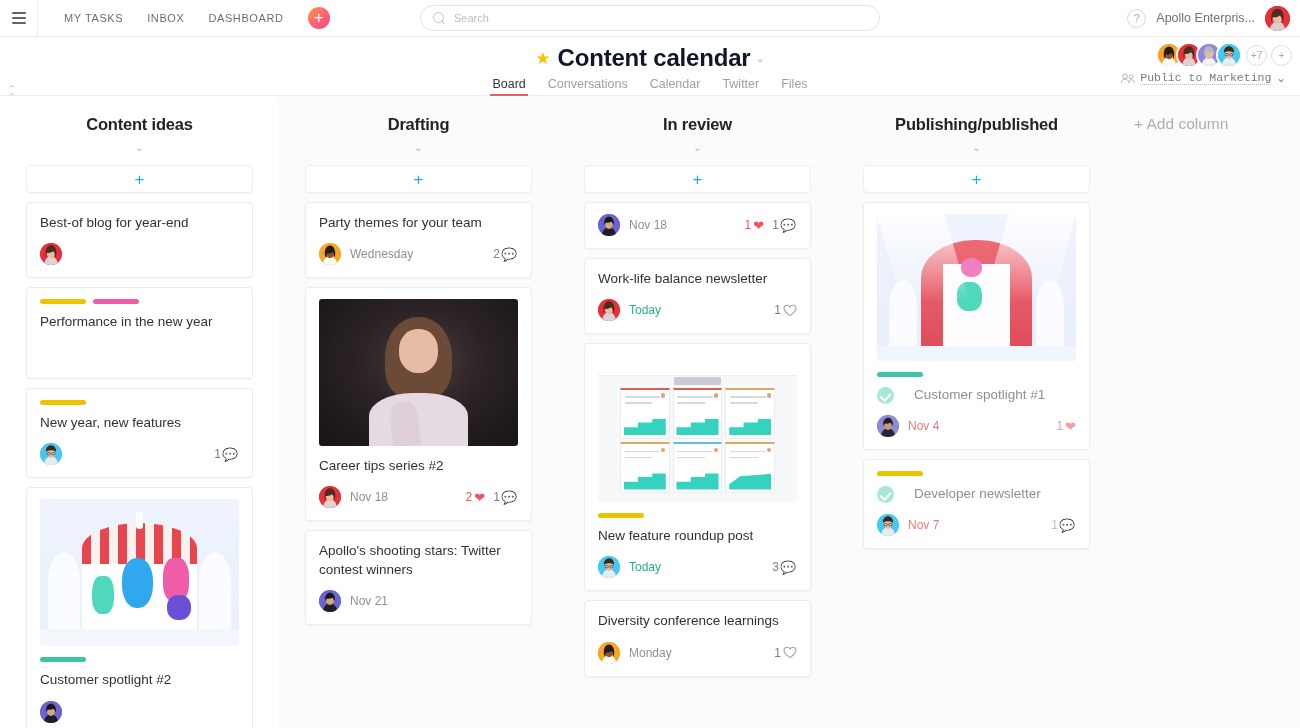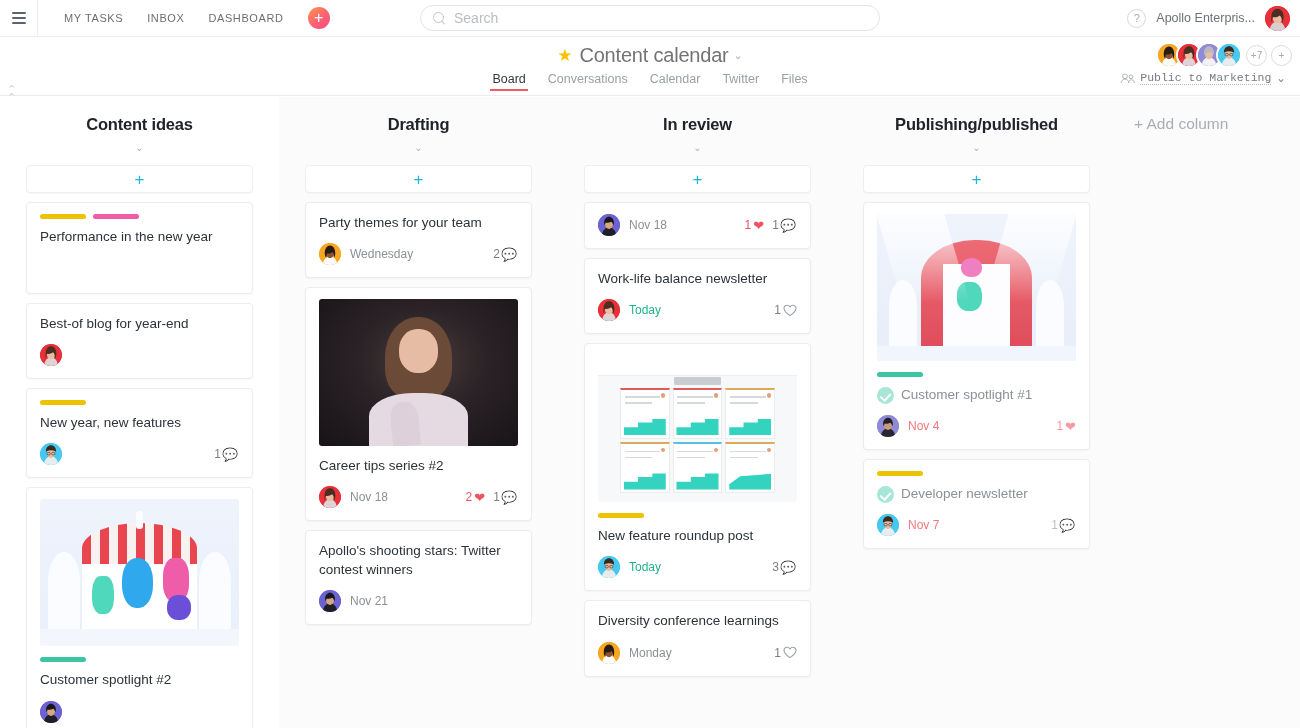--- a/index.html
+++ b/index.html
@@ -56,21 +56,21 @@
   }
   .search-box .mag::before {
     content:""; position:absolute; left:0; top:0; width:9px; height:9px;
     border:1.4px solid #c3c6c9; border-radius:50%;
   }
   .search-box .mag::after {
     content:""; position:absolute; left:8px; top:8px; width:5px; height:1.4px;
     background:#c3c6c9; transform:rotate(45deg); transform-origin:left center;
   }
   .search-input {
-    border: none; outline: none; font-size: 14px; color: #9ca1a6;
+    border: none; outline: none; font-size: 11px; color: #9ca1a6;
     font-family: "Liberation Sans", sans-serif; background: transparent; width: 100%;
   }
   .search-input::placeholder { color: #b9bdc1; }
   .topbar-right {
     margin-left: auto; display: flex; align-items: center; gap: 10px; padding-right: 10px;
   }
   .help-circle {
     width: 19px; height: 19px; border-radius: 50%; border: 1px solid #d5d8da;
     color: #a9adb1; font-size: 11px; display: flex; align-items: center;
     justify-content: center; cursor: pointer;
@@ -90,21 +90,21 @@
   
   .projhead {
     height: 59px; border-bottom: 1px solid #ededed; position: relative; background:#fff;
   }
   .proj-title-row {
     display: flex; align-items: center; justify-content: center;
     gap: 7px; padding-top: 7px;
   }
   .star { color: #ffc000; font-size: 17px; line-height: 1; }
   .proj-title {
-    font-size: 20px; font-weight: normal; color: #737373;
+    font-size: 24px; font-weight: bold; color: #0f172a;
     letter-spacing: -.2px; cursor: pointer;
   }
   .proj-title-caret { color: #bfa8bf; font-size: 11px; margin-left:-2px; }
   .tabs {
     display: flex; justify-content: center; gap: 22px; margin-top: 5px;
   }
   .tab {
     font-size: 12.5px; color: #9ba0a5; cursor: pointer; padding-bottom: 5px;
     position: relative;
   }
@@ -165,21 +165,21 @@
   .card.tall { min-height: 92px; }
   .tags { display: flex; gap: 7px; margin-bottom: 9px; }
   .tag { height: 5px; width: 46px; border-radius: 3px; }
   .tag.yellow { background: #edc200; }
   .tag.pink { background: #ef5da8; }
   .tag.teal { background: #3cc4a5; }
   .card-title {
     font-size: 13.5px; color: #2d3238; line-height: 1.35; margin-bottom: 11px;
   }
   .card-title.done { color: #8b9096; }
-  .card-title-row { display:flex; align-items:flex-start; gap:7px; margin-bottom:11px; }
+  .card-title-row { display:flex; align-items:flex-start; gap:20px; margin-bottom:11px; }
   .check-circle {
     width: 17px; height: 17px; border-radius: 50%; background: #a8e6d7;
     flex: 0 0 17px; position: relative; margin-top: 1px;
   }
   .check-circle::after {
     content:""; position:absolute; left:5px; top:4px; width:5px; height:8px;
     border: solid #fff; border-width: 0 2px 2px 0; transform: rotate(42deg);
   }
   .card-foot { display: flex; align-items: center; gap: 9px; min-height: 22px;}
   .card-foot .av { width: 22px; height: 22px; flex: 0 0 22px; }
@@ -391,40 +391,40 @@
 <div class="board">
 
   <div class="column hl">
     <div class="col-head">
       <span class="col-title">Content ideas</span>
       <span class="caret">⌄</span>
     </div>
     <div class="col-body">
       <div class="addcard">+</div>
 
+      <div class="card">
+        <div class="card-title">Best-of blog for year-end</div>
+        <div class="card-foot">
+          <div class="av face-red">
+            <svg class="hair" viewBox="0 0 26 26">
+              <circle cx="13" cy="13" r="13" fill="#e8303a"></circle>
+              <path d="M5 26c0-6 3.5-10 8-10s8 4 8 10z" fill="#ded4d7"></path>
+              <ellipse cx="13" cy="12" rx="4.8" ry="6" fill="#e8bda2"></ellipse>
+              <path d="M6.6 11c0-5 3-8.2 6.4-8.2S19.4 6 19.4 11c0 3-.8 5-1.6 6.2-.4-4-.6-6-2.4-7.4-2.4 2-5.6 2.4-7.4 1.6-.6 2-.8 3.8-1 5.6C6.2 15.6 6.6 13.6 6.6 11z" fill="#4b2d22"></path>
+            </svg>
+          </div>
+        </div>
+      </div>
+
       <div class="card tall">
         <div class="tags">
           <span class="tag yellow"></span>
           <span class="tag pink"></span>
         </div>
         <div class="card-title">Performance in the new year</div>
-      </div>
-
-      <div class="card">
-        <div class="card-title">Best-of blog for year-end</div>
-        <div class="card-foot">
-          <div class="av face-red">
-            <svg class="hair" viewBox="0 0 26 26">
-              <circle cx="13" cy="13" r="13" fill="#e8303a"></circle>
-              <path d="M5 26c0-6 3.5-10 8-10s8 4 8 10z" fill="#ded4d7"></path>
-              <ellipse cx="13" cy="12" rx="4.8" ry="6" fill="#e8bda2"></ellipse>
-              <path d="M6.6 11c0-5 3-8.2 6.4-8.2S19.4 6 19.4 11c0 3-.8 5-1.6 6.2-.4-4-.6-6-2.4-7.4-2.4 2-5.6 2.4-7.4 1.6-.6 2-.8 3.8-1 5.6C6.2 15.6 6.6 13.6 6.6 11z" fill="#4b2d22"></path>
-            </svg>
-          </div>
-        </div>
       </div>
 
       <div class="card">
         <div class="tags">
           <span class="tag yellow"></span>
         </div>
         <div class="card-title">New year, new features</div>
         <div class="card-foot">
           <div class="av face-blue">
             <svg class="hair" viewBox="0 0 26 26">

